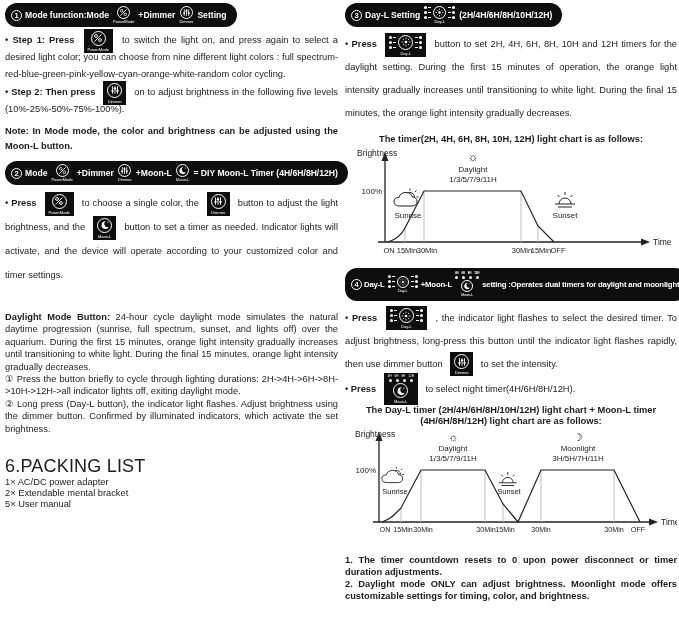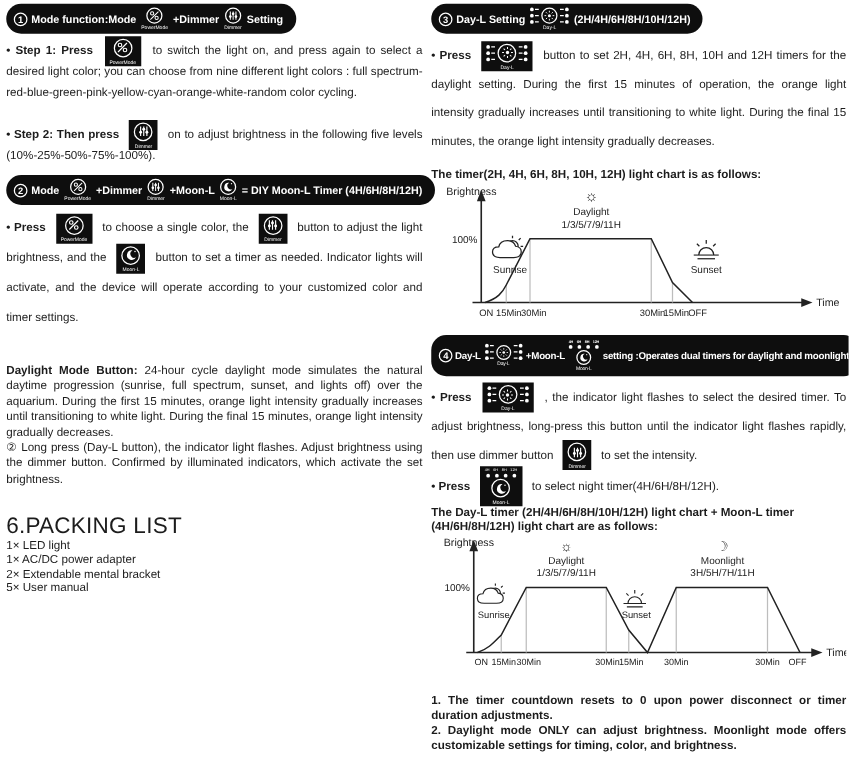--- a/index.html
+++ b/index.html
@@ -37,21 +37,21 @@
   
   p { margin:0; font-size:9.3px; line-height:17px; text-align:justify; }
   .b { font-weight:bold; }
   .pb { font-weight:bold; }
   .tight { line-height:12.4px; }
   .lh15 { line-height:15px; }
   .lh23 { line-height:23px; }
   .lh24 { line-height:24px; }
   .packing-title { font-size:18px; font-weight:normal; margin-top:21px; letter-spacing:0.2px; }
   .pack-item { font-size:9.3px; line-height:11.2px; text-align:left; }
-  .chart-intro { font-weight:bold; font-size:9.3px; line-height:12.5px; text-align:left; }
+  .chart-intro { font-weight:bold; font-size:9.3px; line-height:12.5px; text-align:center; }
   svg text { font-family:"Liberation Sans","DejaVu Sans",sans-serif; fill:#222; }
   .chart { display:block; }
 </style>
 </head>
 <body>
 
 <div class="page">
 
   <div class="col col-left">
 
@@ -93,38 +93,39 @@
               <circle cx="3.6" cy="3.6" r="1.7" fill="none" stroke="#fff" stroke-width="1.1"></circle>
               <circle cx="8.4" cy="8.4" r="1.7" fill="none" stroke="#fff" stroke-width="1.1"></circle>
               <line x1="10.3" y1="1.7" x2="1.7" y2="10.3" stroke="#fff" stroke-width="1.1"></line>
             </svg>
           </span>
         <span class="blbl">PowerMode</span>
       </span>
       <span>to switch the light on, and press again to select a desired light color; you can choose from nine different light colors : full spectrum-red-blue-green-pink-yellow-cyan-orange-white-random color cycling.</span>
     </p>
 
-    <p style="margin-top:16px;">
+    <p style="margin-top:1px;">
       <span class="b">• Step 2: Then press</span>
       <span class="btn-sq">
         <span class="circ">
             <svg width="10" height="10" viewBox="0 0 12 12">
               <line x1="3" y1="1.5" x2="3" y2="10.5" stroke="#fff" stroke-width="1.1"></line>
               <line x1="6" y1="1.5" x2="6" y2="10.5" stroke="#fff" stroke-width="1.1"></line>
               <line x1="9" y1="1.5" x2="9" y2="10.5" stroke="#fff" stroke-width="1.1"></line>
               <circle cx="3" cy="7" r="1.4" fill="#fff"></circle>
               <circle cx="6" cy="4" r="1.4" fill="#fff"></circle>
               <circle cx="9" cy="7" r="1.4" fill="#fff"></circle>
             </svg>
           </span>
         <span class="blbl">Dimmer</span>
       </span>
       <span>on to adjust brightness in the following five levels (10%-25%-50%-75%-100%).</span>
     </p>
 
+    <p class="pb lh15" style="margin-top:6px;">Note: In Mode mode, the color and brightness can be adjusted using the Moon-L button.</p>
 
     <div class="pill" style="margin-top:7px;">
       <span class="cnum">2</span>
       <span>Mode</span>
       <span class="pill-ic">
         <span class="circ">
             <svg width="9" height="9" viewBox="0 0 12 12">
               <circle cx="3.6" cy="3.6" r="1.7" fill="none" stroke="#fff" stroke-width="1.1"></circle>
               <circle cx="8.4" cy="8.4" r="1.7" fill="none" stroke="#fff" stroke-width="1.1"></circle>
               <line x1="10.3" y1="1.7" x2="1.7" y2="10.3" stroke="#fff" stroke-width="1.1"></line>
@@ -195,24 +196,24 @@
             </svg>
           </span>
         <span class="blbl">Moon-L</span>
       </span>
       <span>button to set a timer as needed. Indicator lights will activate, and the device will operate according to your customized color and timer settings.</span>
     </p>
 
     <p class="tight" style="margin-top:24px;">
       <span class="b">Daylight Mode Button:</span><span> 24-hour cycle daylight mode simulates the natural daytime progression (sunrise, full spectrum, sunset, and lights off) over the aquarium. During the first 15 minutes, orange light intensity gradually increases until transitioning to white light. During the final 15 minutes, orange light intensity gradually decreases.</span>
     </p>
+    <p class="tight">① Press the button briefly to cycle through lighting durations: 2H-&gt;4H-&gt;6H-&gt;8H-&gt;10H-&gt;12H-&gt;all indicator lights off, exiting daylight mode.</p>
     <p class="tight">② Long press (Day-L button), the indicator light flashes. Adjust brightness using the dimmer button. Confirmed by illuminated indicators, which activate the set brightness.</p>
 
     <div class="packing-title">6.PACKING LIST</div>
-    <div class="pack-item">1× LED light</div>
     <div class="pack-item">1× AC/DC power adapter</div>
     <div class="pack-item">2× Extendable mental bracket</div>
     <div class="pack-item">5× User manual</div>
   </div>
 
   <div class="col col-right">
 
     <div class="pill">
       <span class="cnum">3</span>
       <span>Day-L Setting</span>

